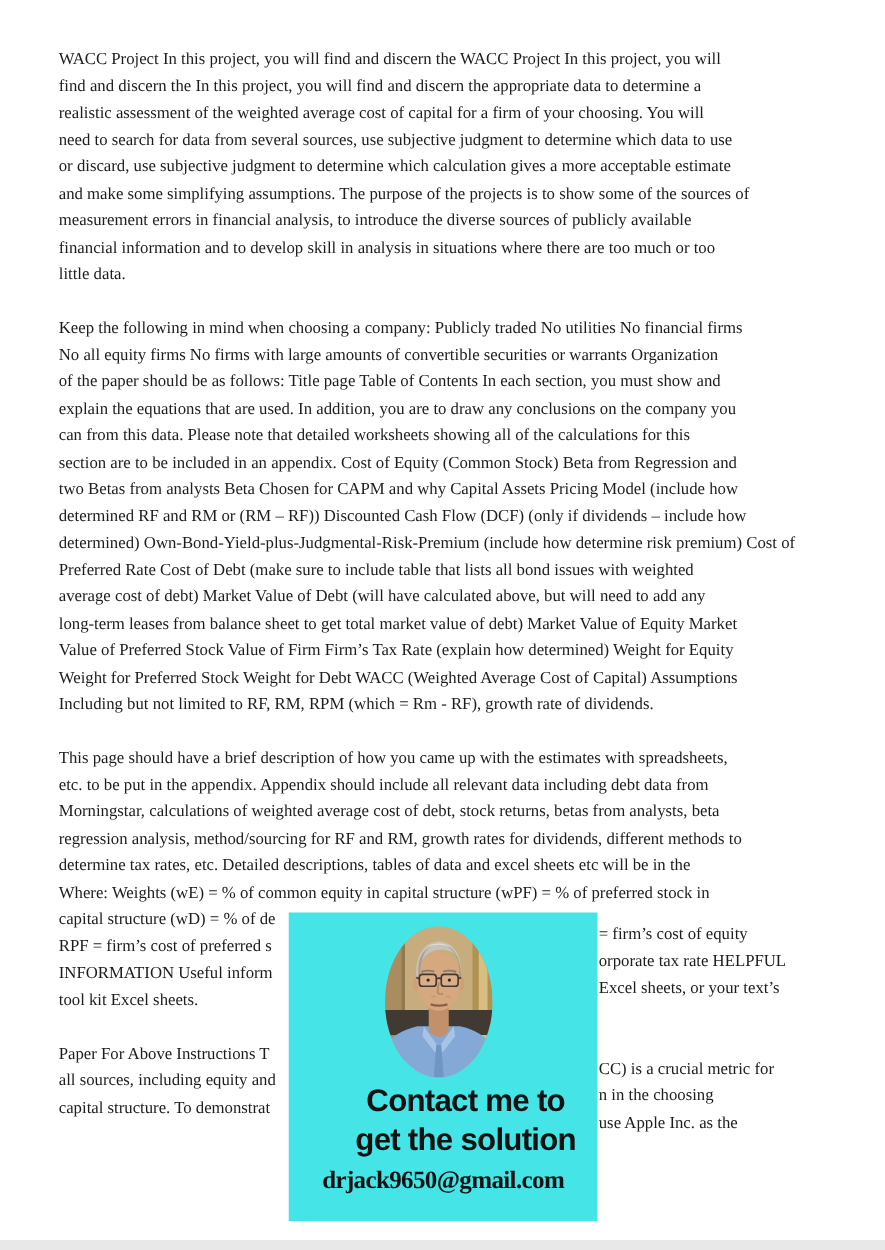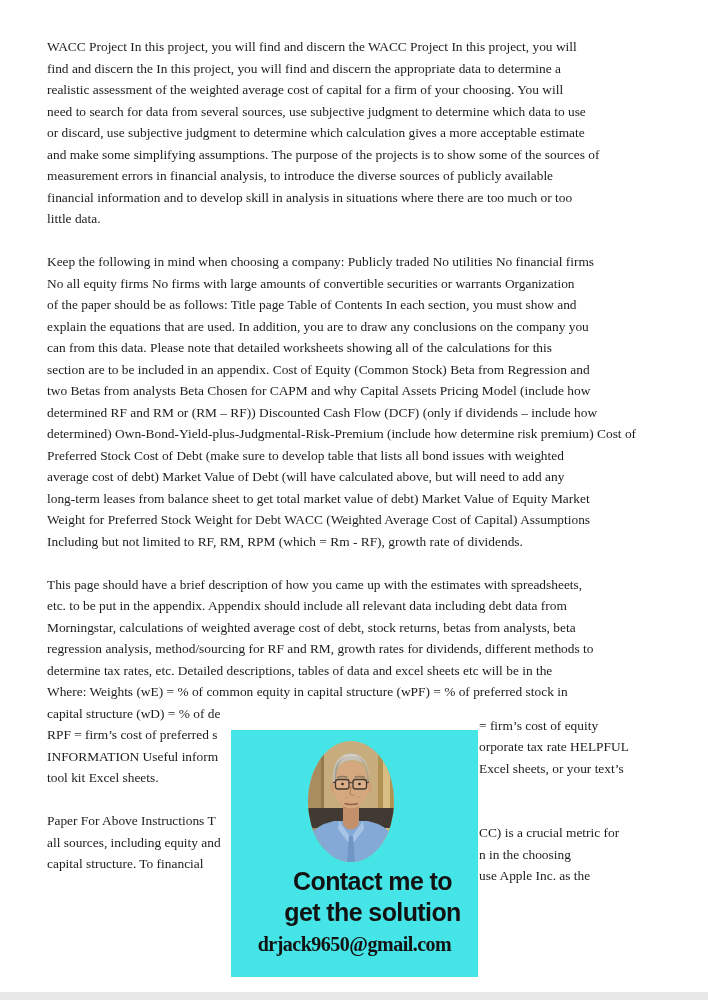--- a/index.html
+++ b/index.html
@@ -97,42 +97,43 @@
       <div class="doc-par">
         <div class="doc-line">Keep the following in mind when choosing a company: Publicly traded No utilities No financial firms</div>
         <div class="doc-line">No all equity firms No firms with large amounts of convertible securities or warrants Organization</div>
         <div class="doc-line">of the paper should be as follows: Title page Table of Contents In each section, you must show and</div>
         <div class="doc-line">explain the equations that are used. In addition, you are to draw any conclusions on the company you</div>
         <div class="doc-line">can from this data. Please note that detailed worksheets showing all of the calculations for this</div>
         <div class="doc-line">section are to be included in an appendix. Cost of Equity (Common Stock) Beta from Regression and</div>
         <div class="doc-line">two Betas from analysts Beta Chosen for CAPM and why Capital Assets Pricing Model (include how</div>
         <div class="doc-line">determined RF and RM or (RM – RF)) Discounted Cash Flow (DCF) (only if dividends – include how</div>
         <div class="doc-line">determined) Own-Bond-Yield-plus-Judgmental-Risk-Premium (include how determine risk premium) Cost of</div>
-        <div class="doc-line">Preferred Stock Cost of Debt (make sure to develop table that lists all bond issues with weighted</div>
+        <div class="doc-line">Preferred Rate Cost of Debt (make sure to include table that lists all bond issues with weighted</div>
         <div class="doc-line">average cost of debt) Market Value of Debt (will have calculated above, but will need to add any</div>
         <div class="doc-line">long-term leases from balance sheet to get total market value of debt) Market Value of Equity Market</div>
+        <div class="doc-line">Value of Preferred Stock Value of Firm Firm’s Tax Rate (explain how determined) Weight for Equity</div>
         <div class="doc-line">Weight for Preferred Stock Weight for Debt WACC (Weighted Average Cost of Capital) Assumptions</div>
         <div class="doc-line">Including but not limited to RF, RM, RPM (which = Rm - RF), growth rate of dividends.</div>
       </div>
       <div class="doc-par">
         <div class="doc-line">This page should have a brief description of how you came up with the estimates with spreadsheets,</div>
         <div class="doc-line">etc. to be put in the appendix. Appendix should include all relevant data including debt data from</div>
         <div class="doc-line">Morningstar, calculations of weighted average cost of debt, stock returns, betas from analysts, beta</div>
         <div class="doc-line">regression analysis, method/sourcing for RF and RM, growth rates for dividends, different methods to</div>
         <div class="doc-line">determine tax rates, etc. Detailed descriptions, tables of data and excel sheets etc will be in the</div>
         <div class="doc-line">Where: Weights (wE) = % of common equity in capital structure (wPF) = % of preferred stock in</div>
         <div class="doc-line"><span>capital structure (wD) = % of de</span><span class="frag-right">= firm’s cost of equity</span></div>
         <div class="doc-line"><span>RPF = firm’s cost of preferred s</span><span class="frag-right">orporate tax rate HELPFUL</span></div>
         <div class="doc-line"><span>INFORMATION Useful inform</span><span class="frag-right">Excel sheets, or your text’s</span></div>
         <div class="doc-line">tool kit Excel sheets.</div>
       </div>
       <div class="doc-par">
         <div class="doc-line"><span>Paper For Above Instructions T</span><span class="frag-right">CC) is a crucial metric for</span></div>
         <div class="doc-line"><span>all sources, including equity and</span><span class="frag-right">n in the choosing</span></div>
-        <div class="doc-line"><span>capital structure. To financial</span><span class="frag-right">use Apple Inc. as the</span></div>
+        <div class="doc-line"><span>capital structure. To demonstrat</span><span class="frag-right">use Apple Inc. as the</span></div>
       </div>
     </div>
 
   <div class="overlay" style="background: rgb(69, 228, 230);">
     <div class="photo-wrap">
       <svg viewBox="0 0 86 121" xmlns="http://www.w3.org/2000/svg">
         <defs>
           <clipPath id="ovalClip">
               <ellipse cx="43" cy="60.5" rx="43" ry="60.5"></ellipse>
             </clipPath>

